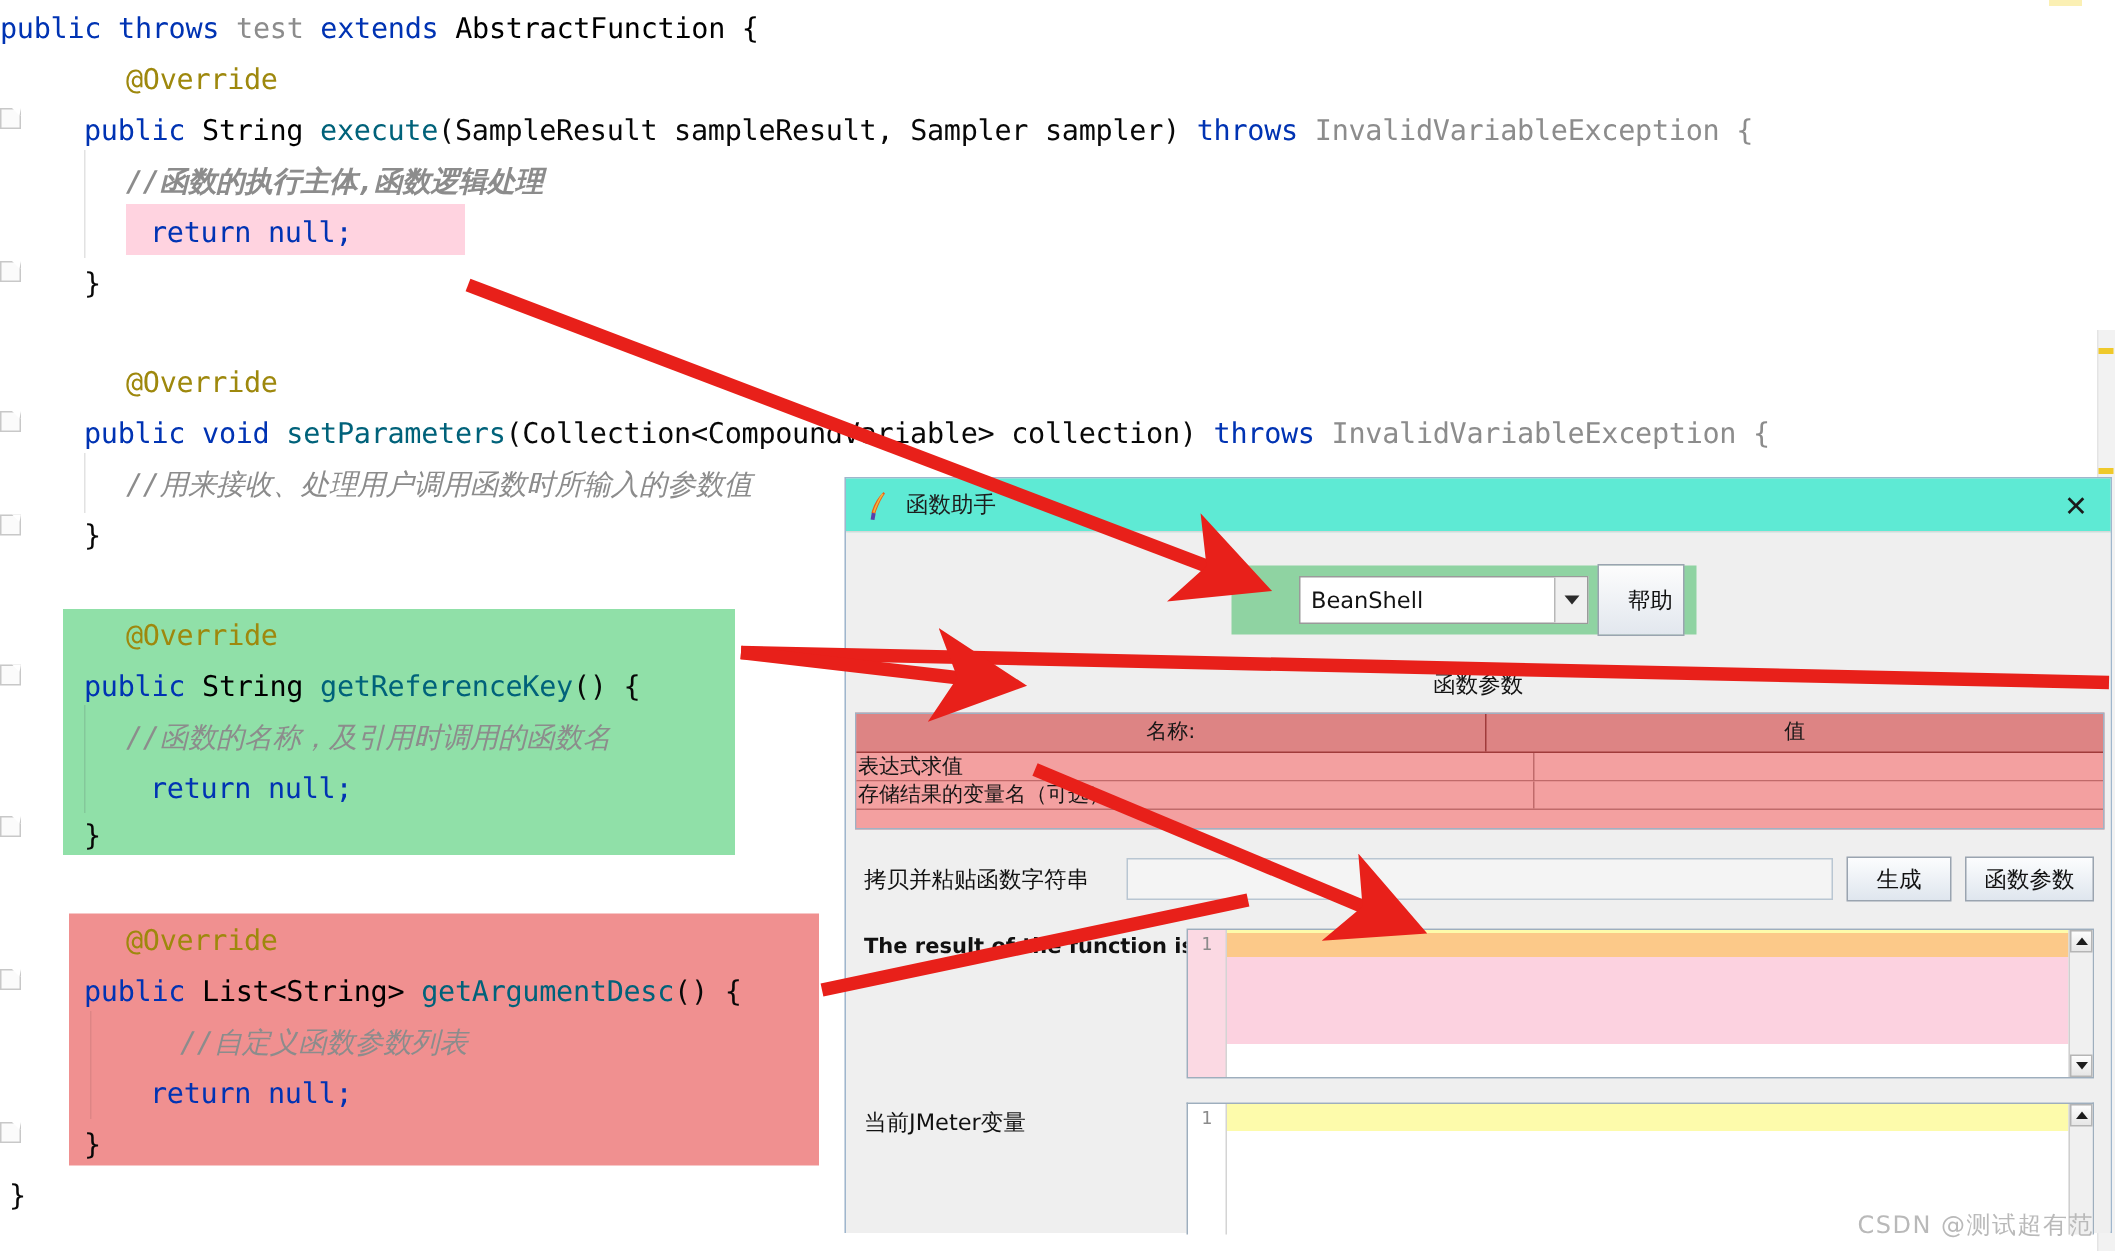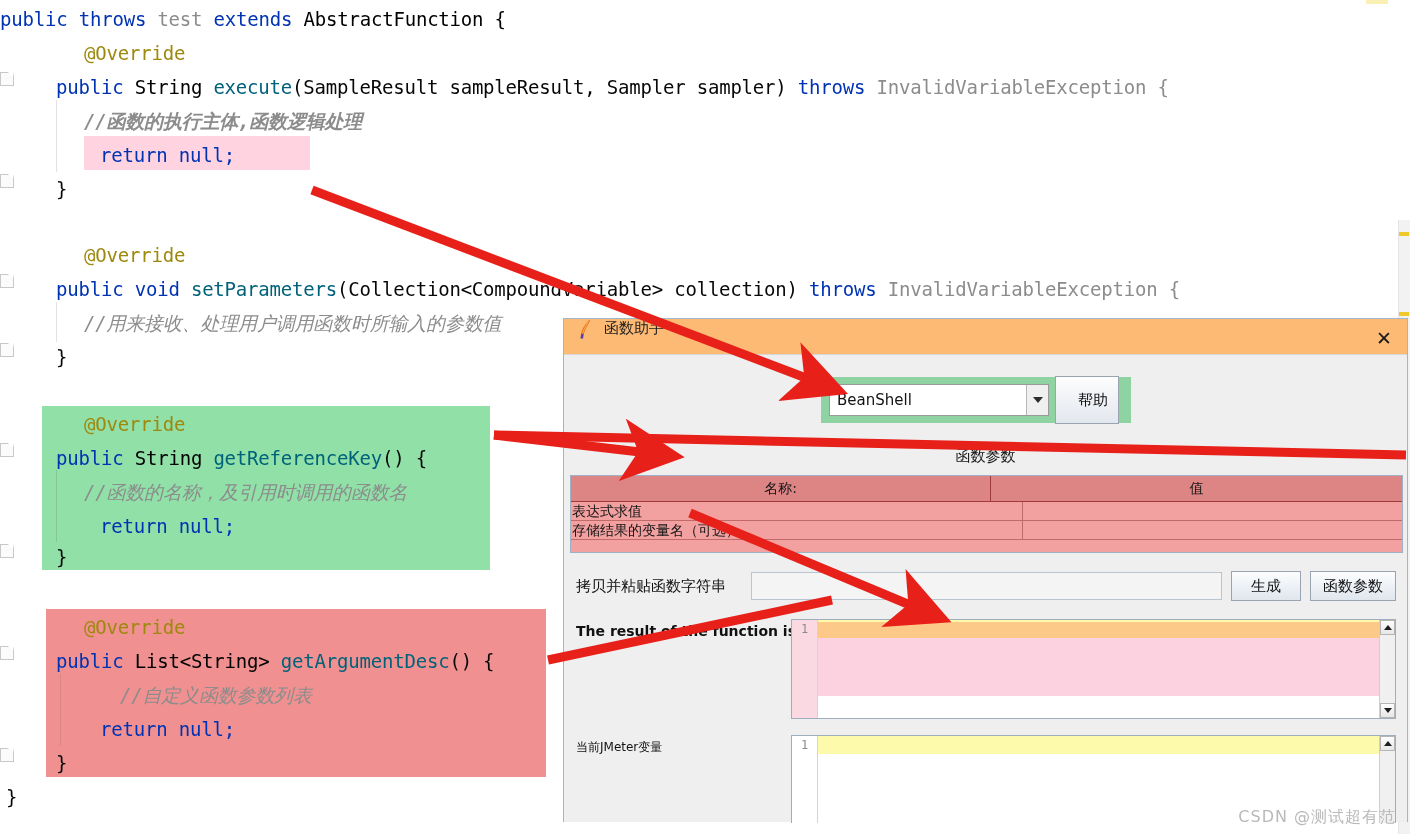--- a/index.html
+++ b/index.html
@@ -93,23 +93,23 @@
     position: absolute;
     left: 563px; top: 318px;
     width: 845px; height: 504px;
     background: #eeeeee;
     border: 1px solid #9fb6cd;
     box-shadow: 0 0 0 1px rgba(255,255,255,0.9) inset;
   }
   .dlg-titlebar {
     position: relative;
     height: 36px;
-    background: #fdba74;
+    background: #5eead4;
     border-bottom: 1px solid #d7d7d7;
-    display: flex; 
+    display: flex; align-items: center;
     padding-left: 12px;
   }
   .dlg-icon {
     width: 18px; height: 20px;
     position: relative;
     margin-right: 10px;
   }
   .dlg-title {
     font-size: 15px;
     color: #1d1d1d;
@@ -144,20 +144,21 @@
     width: 220px; height: 32px;
     background: #ffffff;
     border: 1px solid #9a9a9a;
     display: flex; align-items: center;
     font-size: 15px;
     font-family: "DejaVu Sans", sans-serif;
     color: #131313;
     padding-left: 7px;
     position: relative;
     cursor: pointer;
+    margin-left: 37px;
   }
   .combo-arrow-box {
     position: absolute; right: 0; top: 0;
     width: 22px; height: 30px;
     background: #f0f0f0;
     border-left: 1px solid #b7b7b7;
     display: flex; align-items: center; justify-content: center;
   }
   .tri-down {
     width: 0; height: 0;
@@ -333,21 +334,21 @@
   }
   .tri-down-s {
     width: 0; height: 0;
     border-left: 4px solid transparent;
     border-right: 4px solid transparent;
     border-top: 5px solid #1c1c1c;
   }
   .vars-label {
     position: absolute;
     left: 12px; top: 384px;
-    font-size: 12px;
+    font-size: 15px;
     color: #111;
     font-family: "DejaVu Sans", sans-serif;
   }
 
   
   .arrows {
     position: absolute; left: 0; top: 0;
     width: 1410px; height: 834px;
     pointer-events: none;
   }

